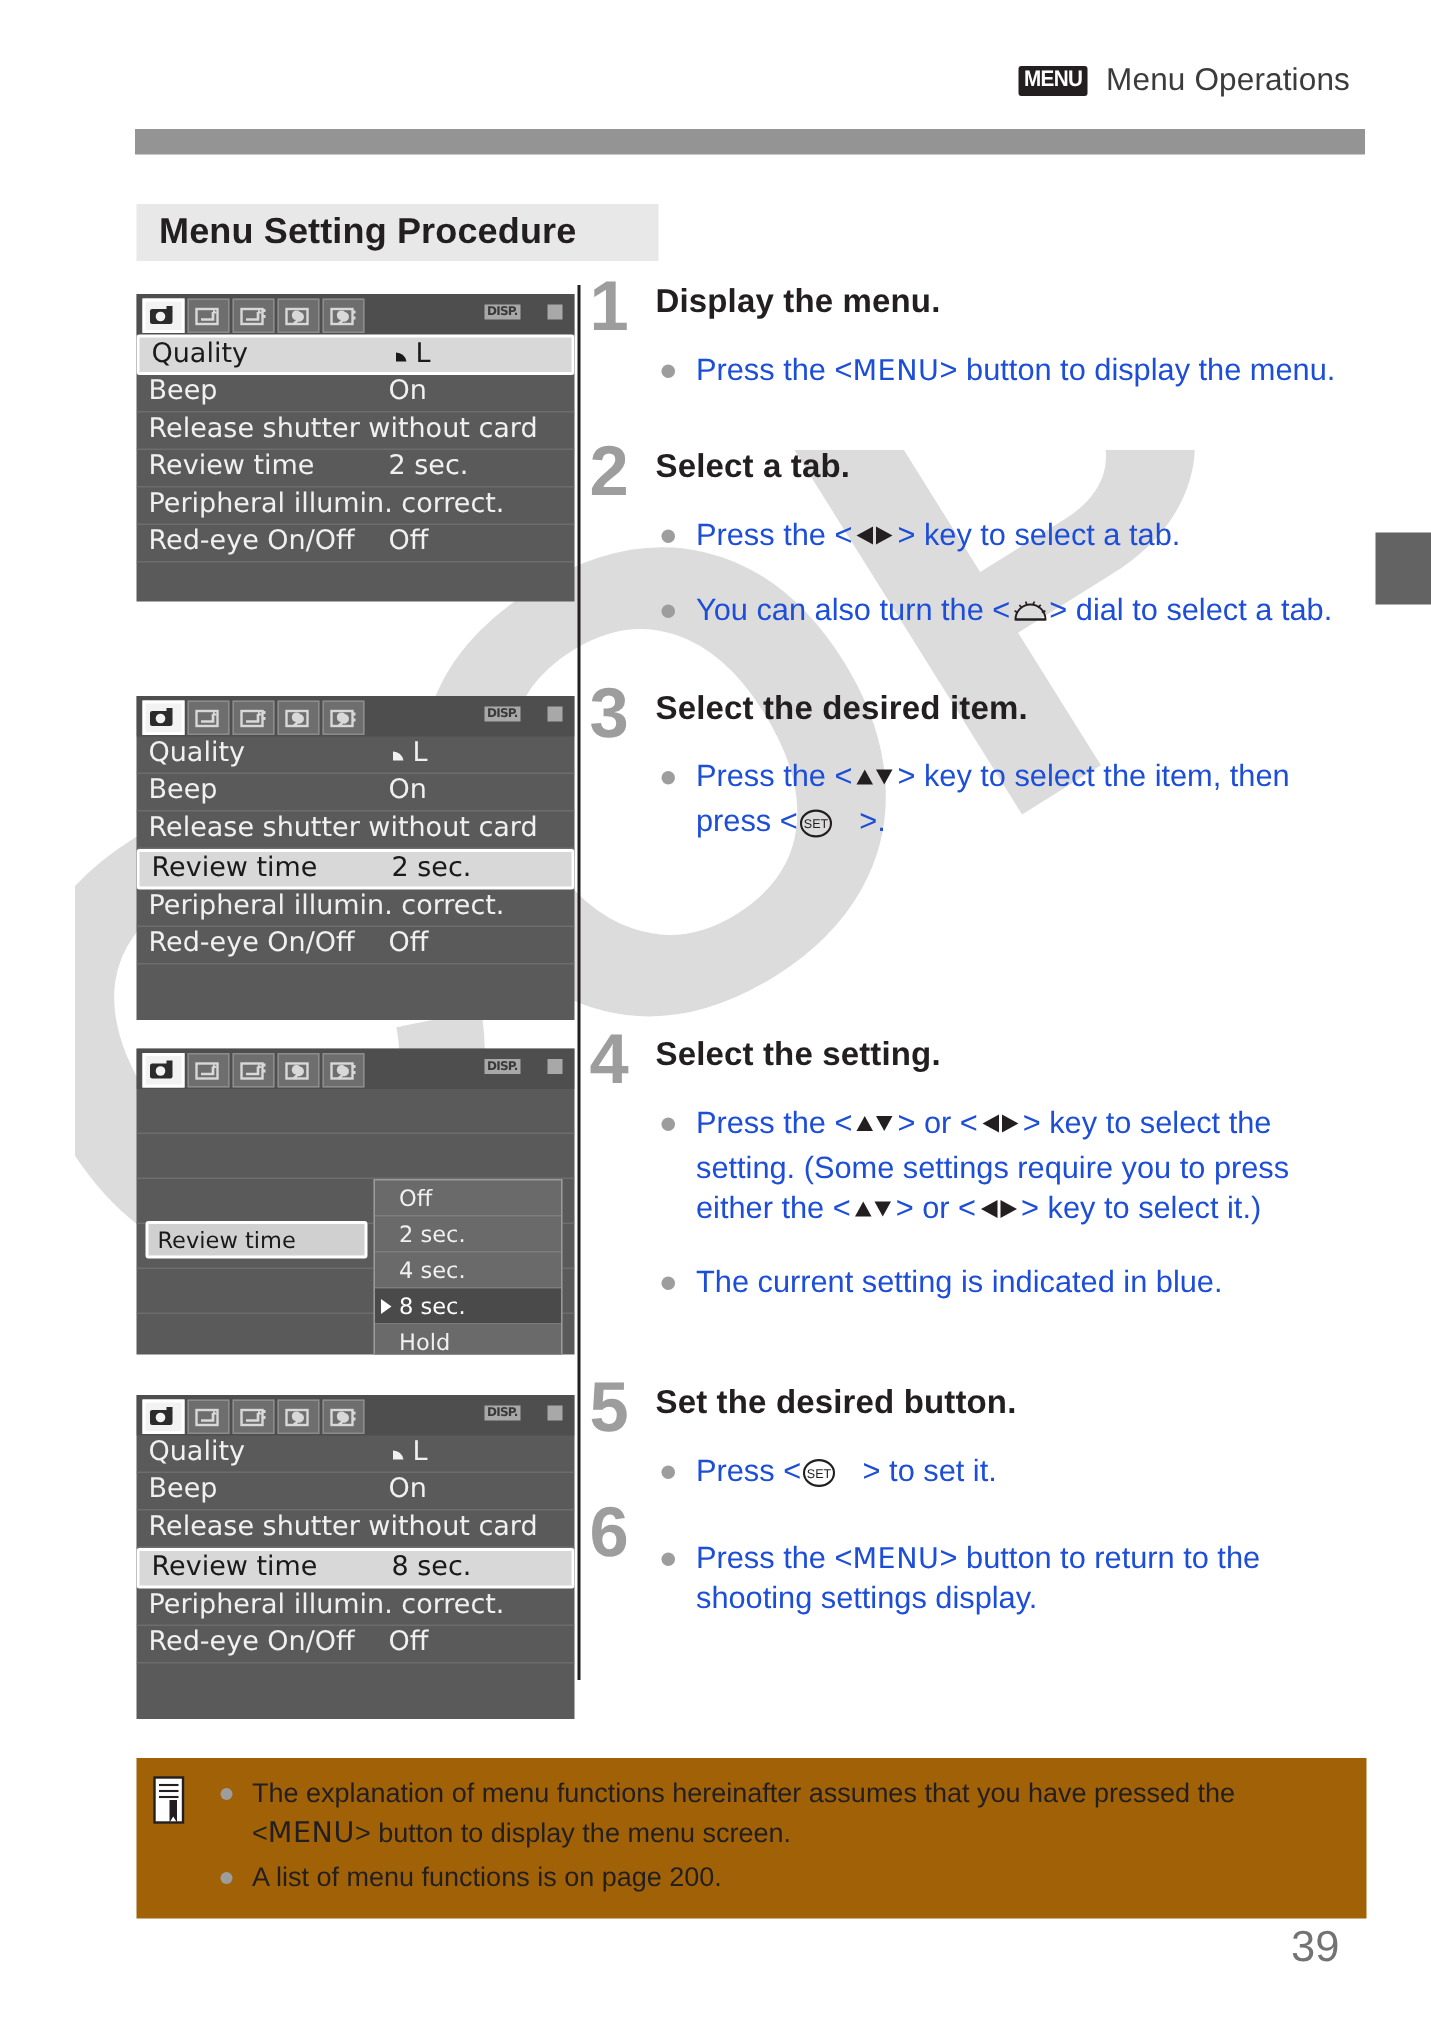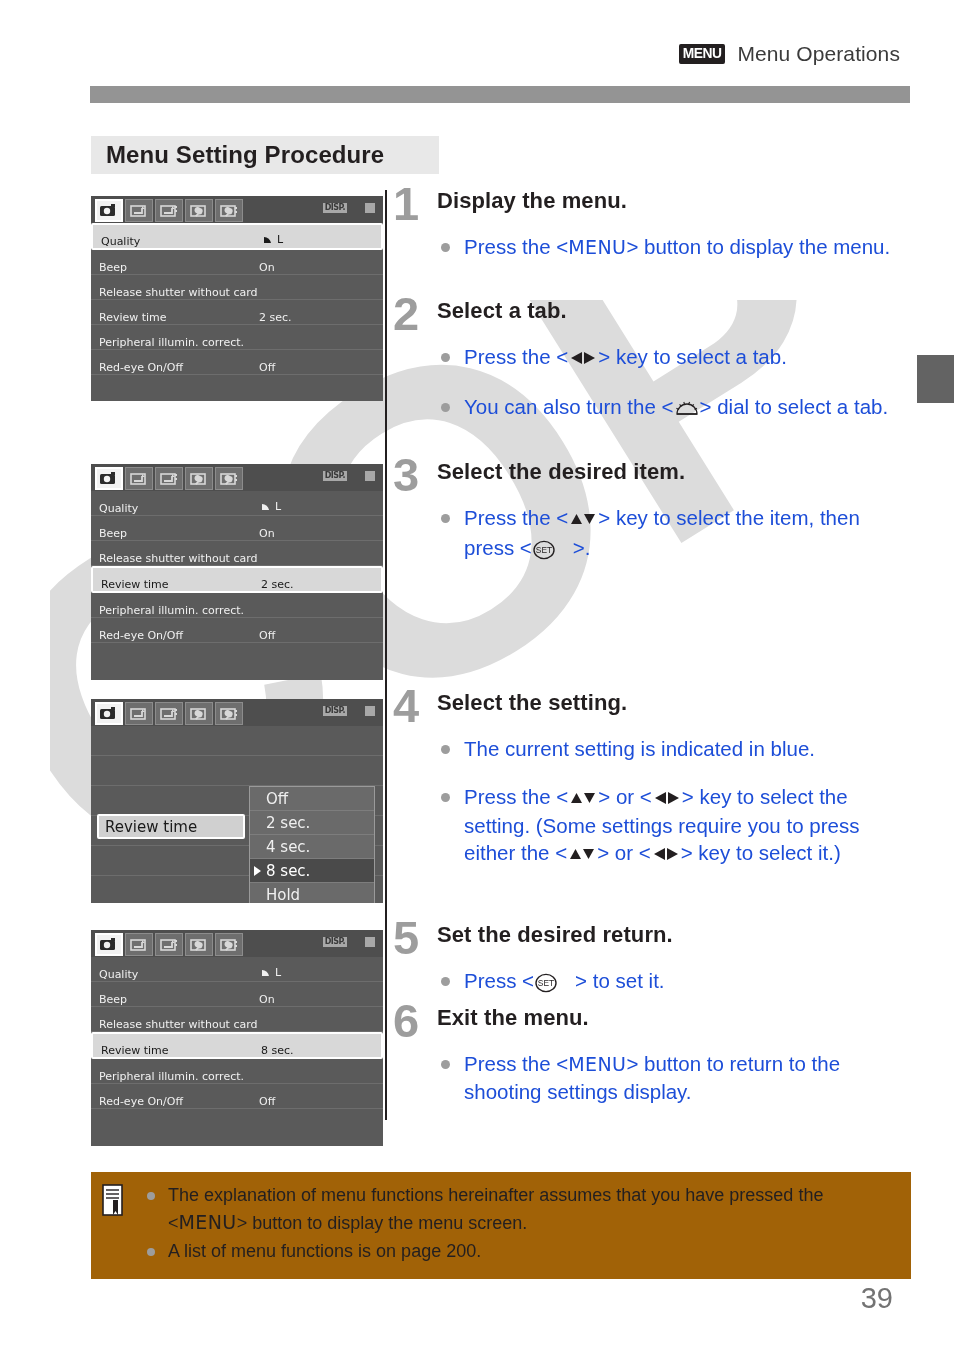--- a/index.html
+++ b/index.html
@@ -146,24 +146,24 @@
     font-family: "DejaVu Sans", sans-serif;
   }
   .disp-box2 {
     background: #a8a8a8;
     width: 10px; height: 10px;
   }
 
   .lcd-row {
     height: 25px;
     display: flex;
-    align-items: flex-end;
+    align-items: flex-start;
     border-bottom: 1px solid #6d6d6d;
     color: #f0f0f0;
-    font-size: 11px;
+    font-size: 18px;
     padding: 0 0 0 8px;
     box-sizing: border-box;
     position: relative;
   }
   .lcd-row .lbl { flex: 0 0 160px; }
   .lcd-row .val { flex: 1; }
   .lcd-row.selected {
     background: #d8d8d8;
     color: #1a1a1a;
     border: 2px solid #ffffff;
@@ -709,51 +709,50 @@
             <ellipse cx="12" cy="10" rx="10" ry="8.6" fill="none" stroke="#231f20" stroke-width="1.4"></ellipse>
             <text x="12" y="13.3" font-family="Liberation Sans, sans-serif" font-size="8.4" text-anchor="middle" fill="#231f20">SET</text>
           </svg></span>&gt;.</div>
     </div>
 </div>
 
 <div class="step step-4">
   <div class="step-num">4</div>
   <div class="step-title">Select the setting.</div>
   <div class="step-bullets">
-      <div class="bullet">The current setting is indicated in blue.</div>
       <div class="bullet">Press the &lt;<span class="dpad-ud"><svg width="30" height="16" viewBox="0 0 30 16">
             <path d="M3 13 L14 13 L8.5 3 Z" fill="#231f20"></path>
             <path d="M16 3 L27 3 L21.5 13 Z" fill="#231f20"></path>
           </svg></span>&gt; or &lt;<span class="dpad-lr"><svg width="30" height="16" viewBox="0 0 30 16">
             <path d="M14 2 L14 14 L3 8 Z" fill="#231f20"></path>
             <path d="M16 2 L16 14 L27 8 Z" fill="#231f20"></path>
           </svg></span>&gt; key to select the setting. (Some settings require you to press either the &lt;<span class="dpad-ud"><svg width="30" height="16" viewBox="0 0 30 16">
             <path d="M3 13 L14 13 L8.5 3 Z" fill="#231f20"></path>
             <path d="M16 3 L27 3 L21.5 13 Z" fill="#231f20"></path>
           </svg></span>&gt; or &lt;<span class="dpad-lr"><svg width="30" height="16" viewBox="0 0 30 16">
             <path d="M14 2 L14 14 L3 8 Z" fill="#231f20"></path>
             <path d="M16 2 L16 14 L27 8 Z" fill="#231f20"></path>
           </svg></span>&gt; key to select it.)</div>
+      <div class="bullet">The current setting is indicated in blue.</div>
     </div>
 </div>
 
 <div class="step step-5">
   <div class="step-num">5</div>
-  <div class="step-title">Set the desired return.</div>
+  <div class="step-title">Set the desired button.</div>
   <div class="step-bullets">
       <div class="bullet">Press &lt;<span class="set-glyph"><svg width="24" height="20" viewBox="0 0 24 20">
             <ellipse cx="12" cy="10" rx="10" ry="8.6" fill="none" stroke="#231f20" stroke-width="1.4"></ellipse>
             <text x="12" y="13.3" font-family="Liberation Sans, sans-serif" font-size="8.4" text-anchor="middle" fill="#231f20">SET</text>
           </svg></span>&gt; to set it.</div>
     </div>
 </div>
 
 <div class="step step-6">
   <div class="step-num">6</div>
-  <div class="step-title">Exit the menu.</div>
   <div class="step-bullets">
       <div class="bullet">Press the &lt;<span class="menu-word">MENU</span>&gt; button to return to the shooting settings display.</div>
     </div>
 </div>
 
 <div class="note-box">
   <div class="note-icon">
     <svg viewBox="0 0 28 34" width="28" height="34">
       <rect x="3" y="1" width="19" height="30" fill="#ffffff" stroke="#231f20" stroke-width="1.6"></rect>
       <line x1="6" y1="6" x2="19" y2="6" stroke="#231f20" stroke-width="1.4"></line>

